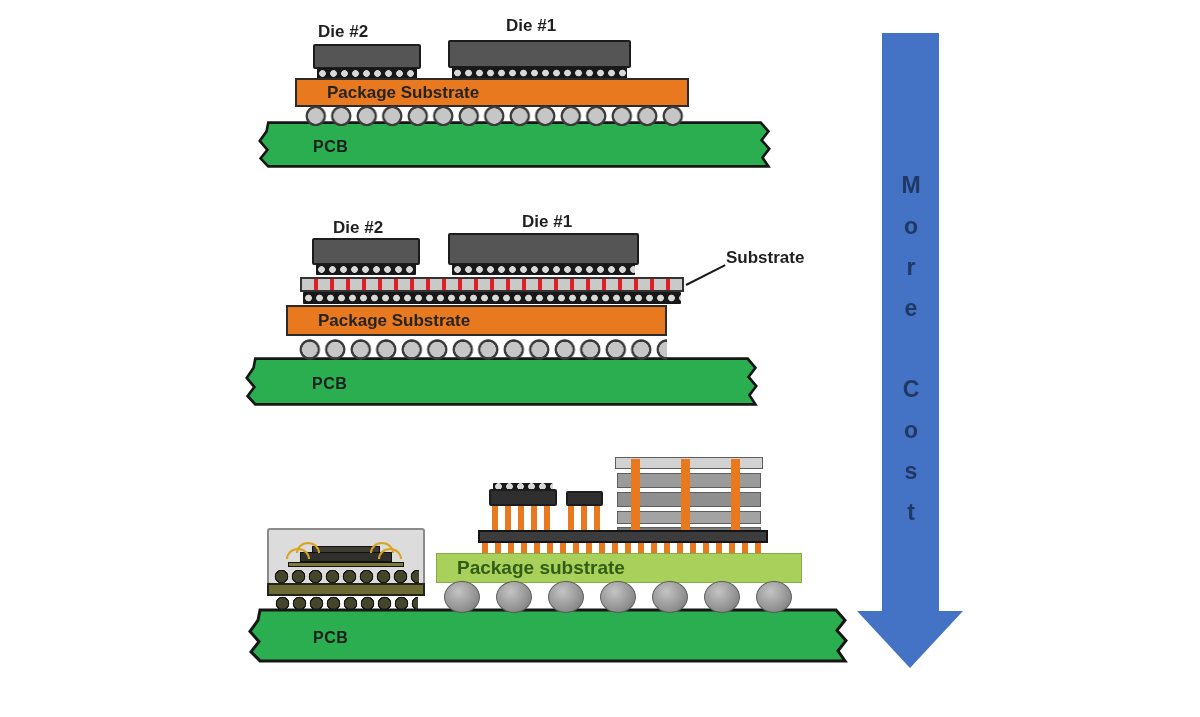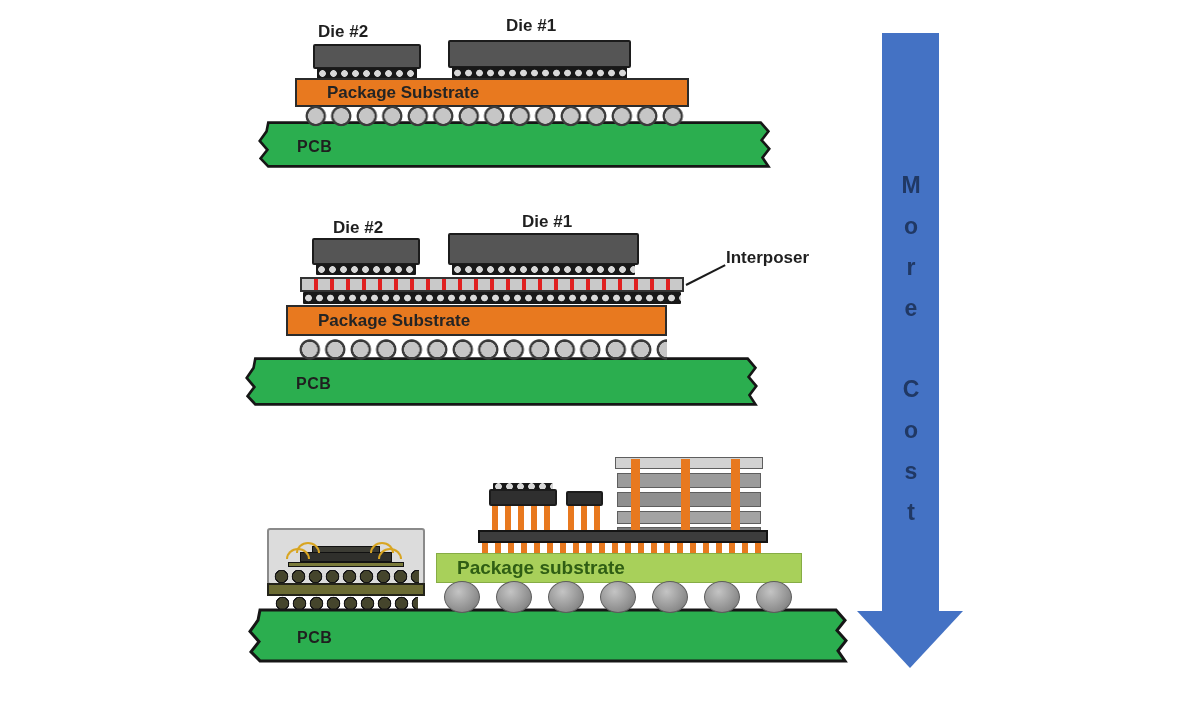--- a/index.html
+++ b/index.html
@@ -3,21 +3,21 @@
 <meta charset="utf-8">
 <style>
   * { margin:0; padding:0; box-sizing:border-box; }
   html,body { background:#ffffff; }
   body { font-family:"Liberation Sans", sans-serif; }
   #canvas { position:relative; width:1200px; height:717px; background:#fff; overflow:hidden; }
   #canvas > div, #canvas > svg, #canvas > span { position:absolute; }
 
   .txt { position:absolute; color:var(--label_dark,#1f1f1f); font-weight:bold; white-space:nowrap; }
   .die-label { font-size:17px; }
-  .pcb-label { font-size:16px; letter-spacing:0.5px; }
+  .pcb-label { font-size:16px; letter-spacing:0.5px;margin-left:16px; }
 
   .die { position:absolute; background:var(--die_gray,#555555); border:2px solid #1c1c1c; border-radius:2px; }
 
   .bumpstrip {
     position:absolute; background-color:#181818;
     background-image: radial-gradient(circle at 5.5px 50%, #d8d8d8 3px, rgba(0,0,0,0) 3.7px);
     background-size:11px 100%; background-repeat:repeat-x; border-radius:1px;
   }
 
   .substrate {
@@ -115,21 +115,21 @@
   <div class="txt die-label" style="left:522px; top:212px;">Die #1</div>
 
   <div class="die" style="left:312px; top:238px; width:108px; height:27px;"></div>
   <div class="die" style="left:448px; top:233px; width:191px; height:32px;"></div>
 
   <div class="bumpstrip" style="left:316px; top:264px; width:100px; height:11px;"></div>
   <div class="bumpstrip" style="left:452px; top:264px; width:183px; height:11px;"></div>
 
   <div class="interposer" style="left:300px; top:277px; width:384px; height:15px;"></div>
   <div class="pointer-line" style="left:686px; top:284px; width:44px; transform:rotate(-27deg);"></div>
-  <div class="txt interposer-label" style="left:726px; top:248px;">Interposer</div>
+  <div class="txt interposer-label" style="left:726px; top:248px;">Substrate</div>
 
   <div class="bumpstrip" style="left:303px; top:292px; width:378px; height:12px;"></div>
 
   <div class="substrate" style="left:286px; top:305px; width:381px; height:31px;">
     <span class="substrate-label">Package Substrate</span>
   </div>
 
   <svg class="pcb" style="left:245px; top:356px; width:513px; height:51px;" viewBox="0 0 600 56" preserveAspectRatio="none">
     <path class="pcb-path" d="M12 3 H588 L597 13 L589 23 L598 33 L590 43 L597 53 H12 L3 44 L11 34 L2 24 L10 13 Z"></path>
   </svg>

